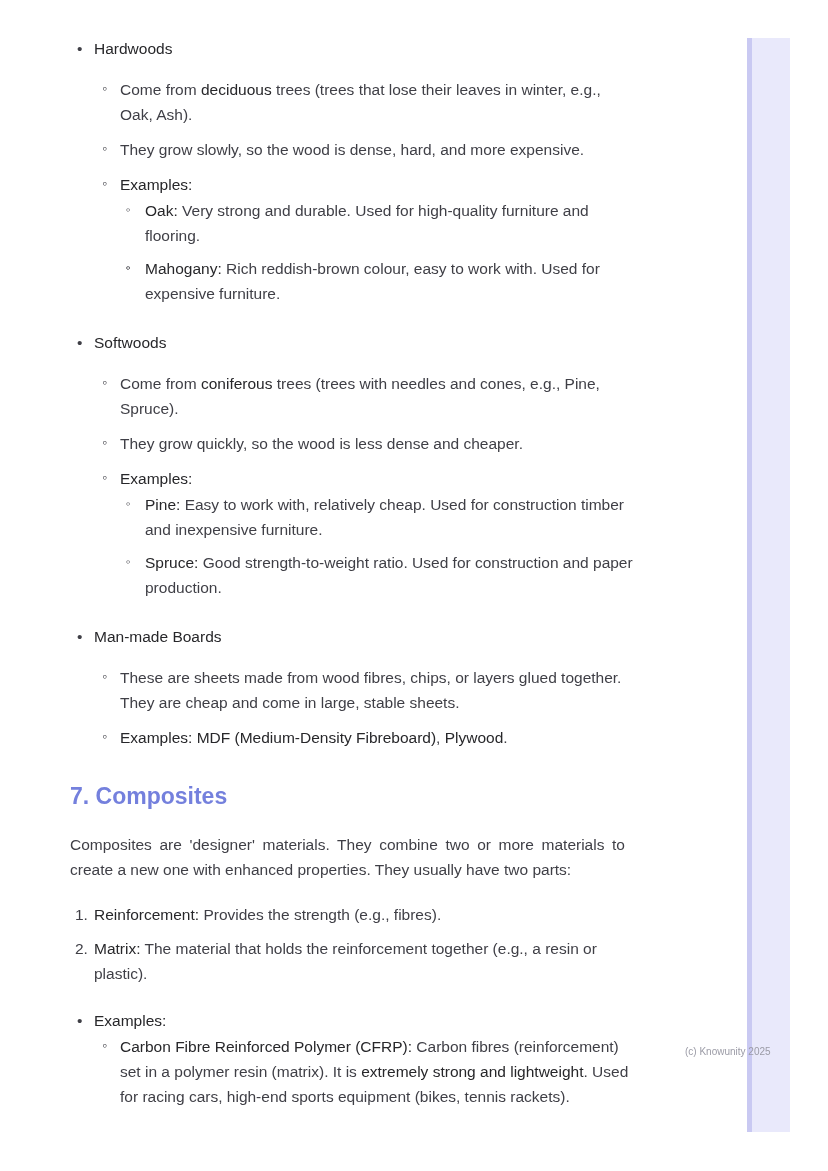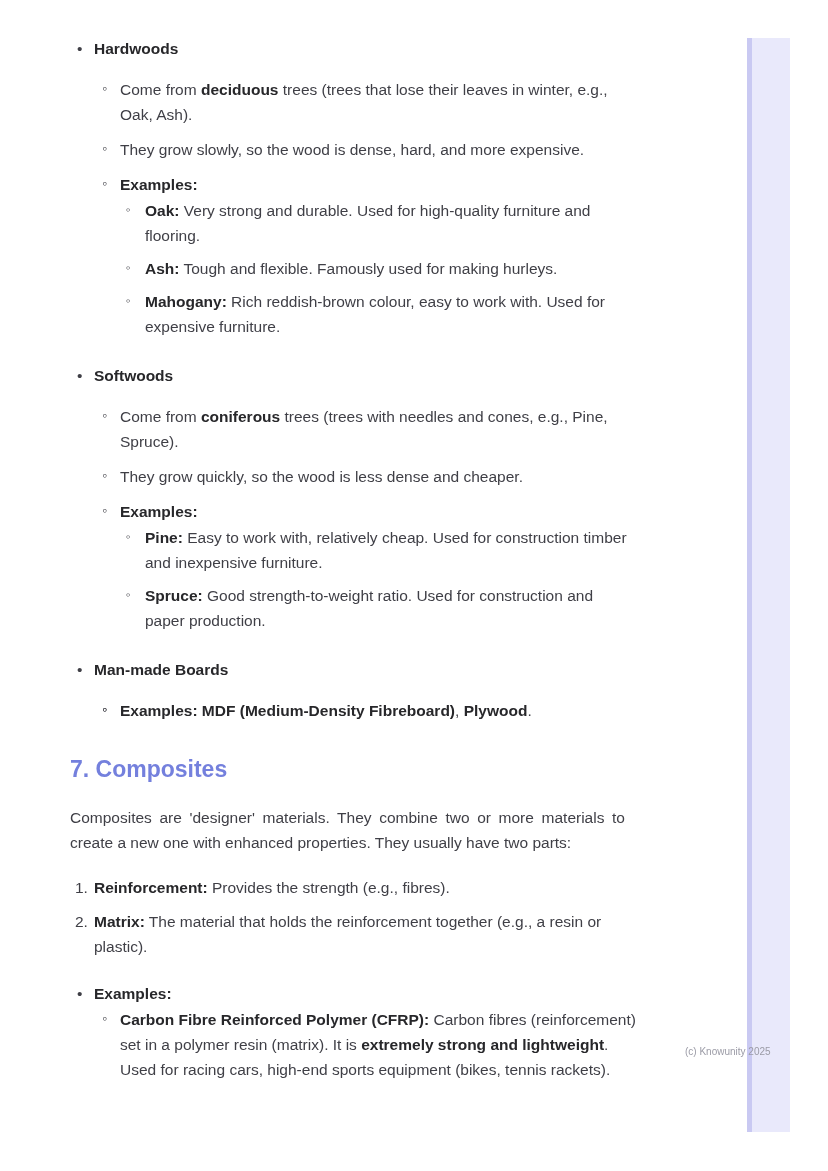--- a/index.html
+++ b/index.html
@@ -15,21 +15,21 @@
   .content {
     position:absolute;
     left:70px;
     top:36px;
     width:566px;
     font-size:15.5px;
     line-height:25px;
   }
   ul,ol { margin:0; padding:0; list-style:none; }
   li { position:relative; }
-  strong { font-weight:700; color:var(--strong-color,#27272a); }
+  strong { font-weight:400; color:var(--strong-color,#27272a); }
 
   
   ul.lvl1 > li { padding-left:24px; margin-top:24px; }
   ul.lvl1 > li:first-child { margin-top:0; }
   ul.lvl1 > li > .marker { position:absolute; left:7px; top:0; }
 
   
   ul.lvl2 { margin-top:16px; }
   ul.lvl2 > li { padding-left:26px; margin-top:10px; }
   ul.lvl2 > li:first-child { margin-top:0; }
@@ -88,34 +88,34 @@
   <div class="accent-bar"></div>
   <div class="accent-line"></div>
 
   <div class="content">
     <ul id="wood-list" class="lvl1">
         <li><span class="marker">•</span><span class="txt"><strong>Hardwoods</strong></span><ul class="lvl2">
             <li><span class="marker">◦</span><span class="txt"><span>Come from </span><strong>deciduous</strong><span> trees (trees that lose their leaves in winter, e.g., Oak, Ash).</span></span></li>
             <li><span class="marker">◦</span><span class="txt"><span>They grow slowly, so the wood is dense, hard, and more expensive.</span></span></li>
             <li><span class="marker">◦</span><span class="txt"><strong>Examples:</strong></span><ul class="lvl3">
                 <li><span class="marker">◦</span><span class="txt"><strong>Oak:</strong><span> Very strong and durable. Used for high-quality furniture and flooring.</span></span></li>
-                <li><span class="marker">◦</span><span class="txt"><strong>Ash:</strong><span> Tough and flexible. Famously used for making hurleys.</span></span></li>
+                <li><span class="marker">◦</span></li>
                 <li><span class="marker">◦</span><span class="txt"><strong>Mahogany:</strong><span> Rich reddish-brown colour, easy to work with. Used for expensive furniture.</span></span></li>
               </ul></li>
           </ul></li>
         <li><span class="marker">•</span><span class="txt"><strong>Softwoods</strong></span><ul class="lvl2">
             <li><span class="marker">◦</span><span class="txt"><span>Come from </span><strong>coniferous</strong><span> trees (trees with needles and cones, e.g., Pine, Spruce).</span></span></li>
             <li><span class="marker">◦</span><span class="txt"><span>They grow quickly, so the wood is less dense and cheaper.</span></span></li>
             <li><span class="marker">◦</span><span class="txt"><strong>Examples:</strong></span><ul class="lvl3">
                 <li><span class="marker">◦</span><span class="txt"><strong>Pine:</strong><span> Easy to work with, relatively cheap. Used for construction timber and inexpensive furniture.</span></span></li>
                 <li><span class="marker">◦</span><span class="txt"><strong>Spruce:</strong><span> Good strength-to-weight ratio. Used for construction and paper production.</span></span></li>
               </ul></li>
           </ul></li>
         <li><span class="marker">•</span><span class="txt"><strong>Man-made Boards</strong></span><ul class="lvl2">
-            <li><span class="marker">◦</span></li>
+            <li><span class="marker">◦</span><span class="txt"><span>These are sheets made from wood fibres, chips, or layers glued together. They are cheap and come in large, stable sheets.</span></span></li>
             <li><span class="marker">◦</span><span class="txt"><strong>Examples: MDF (Medium-Density Fibreboard)</strong><span>, </span><strong>Plywood</strong><span>.</span></span></li>
           </ul></li>
       </ul>
 
     <h2 class="heading">7. Composites</h2>
 
     <p class="intro">Composites are 'designer' materials. They combine two or more materials to create a new one with enhanced properties. They usually have two parts:</p>
 
     <ol id="parts-list" class="olist">
         <li><span class="marker">1.</span><span class="txt"><strong>Reinforcement:</strong><span> Provides the strength (e.g., fibres).</span></span></li>

